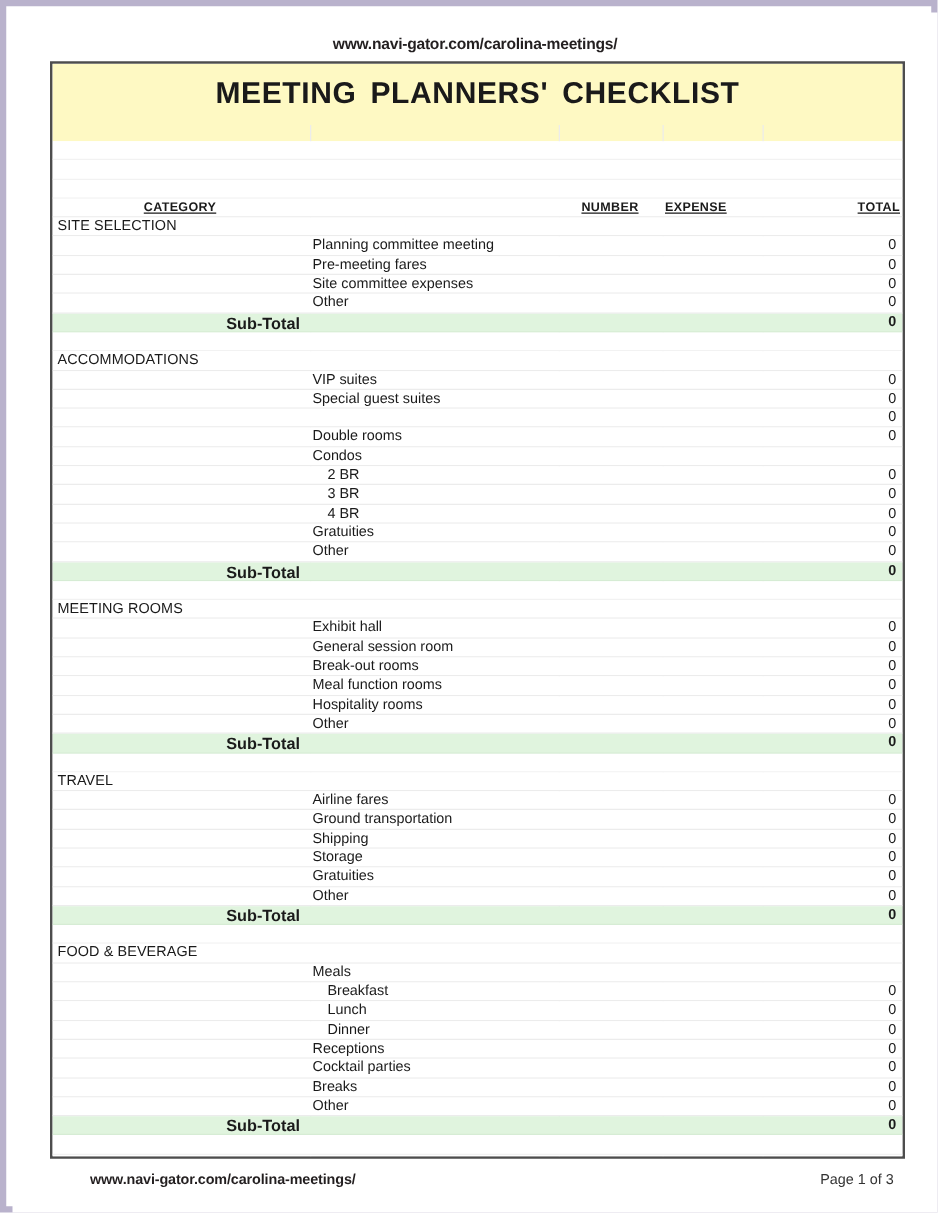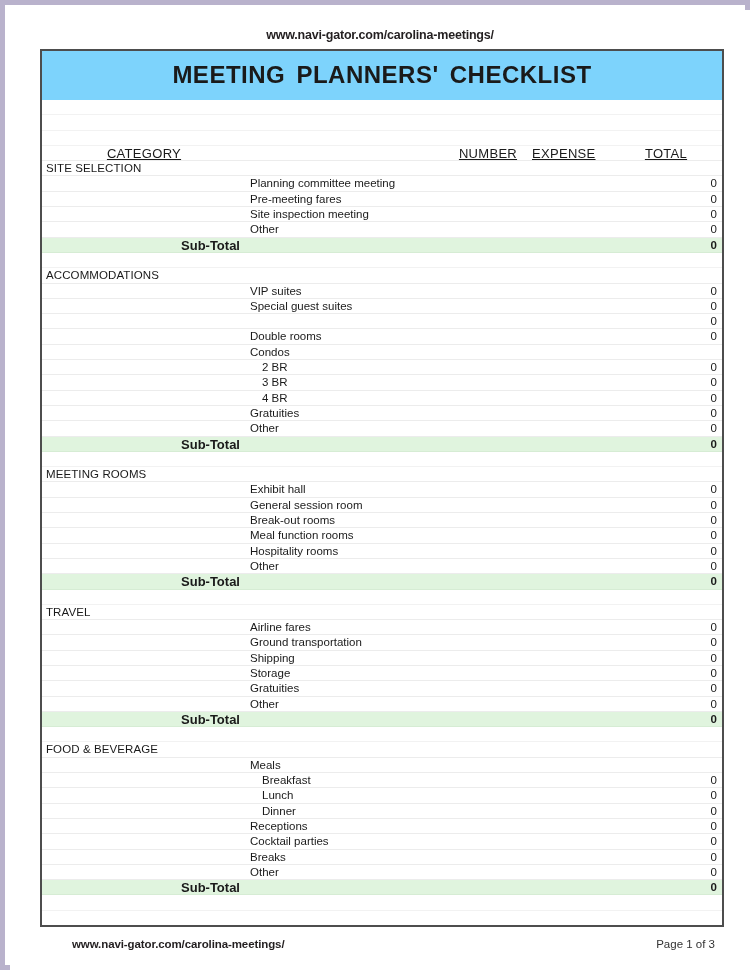--- a/index.html
+++ b/index.html
@@ -49,22 +49,22 @@
     top: 39px;
     width: 684px;
     height: 878px;
     box-sizing: border-box;
     border: 2px solid #4d4d4d;
     background: #ffffff;
     overflow: hidden;
   }
   
   .title-band {
-    height: 49px;
-    background: #7dd3fc;
+    height: 62px;
+    background: #fef9c3;
     position: relative;
   }
   .title-band .title-text {
     position: absolute;
     left: 0; right: 0;
     top: 10px;
     text-align: center;
     font-size: 24px;
     font-weight: bold;
     color: #1a1a1a;
@@ -158,22 +158,22 @@
     height: 15.3px;
     line-height: 15.3px;
     font-size: 11.5px;
     text-align: right;
     padding-right: 3px;
     box-sizing: border-box;
     color: #1a1a1a;
   }
   .bold { font-weight: bold; }
   .hdr-label {
-    font-weight: normal;
-    font-size: 13px;
+    font-weight: bold;
+    font-size: 10px;
     text-decoration: underline;
     letter-spacing: 0.3px;
   }
   .section-name {
     font-weight: normal;
     font-size: 11.5px;
     letter-spacing: 0.1px;
   }
   
   #footer-url {
@@ -210,39 +210,39 @@
       <div class="vline vl-c"></div>
       <div class="vline vl-d"></div>
       <div id="rows-host">
           <div class="row nolines"></div>
           <div class="row nolines"></div>
           <div class="row nolines"></div>
           <div class="row">
             <div class="c-cat center hdr-label">CATEGORY</div>
             <div class="c-number hdr-label">NUMBER</div>
             <div class="c-expense hdr-label">EXPENSE</div>
-            <div class="c-total hdr-label" style="text-align: center; padding-right: 0px;">TOTAL</div>
+            <div class="c-total hdr-label" style="padding-right: 0px;">TOTAL</div>
           </div>
           <div class="row">
             <div class="c-cat left section-name">SITE SELECTION</div>
           </div>
           <div class="row">
             <div class="c-item">Planning committee meeting</div>
             <div class="c-number"></div>
             <div class="c-expense"></div>
             <div class="c-total">0</div>
           </div>
           <div class="row">
             <div class="c-item">Pre-meeting fares</div>
             <div class="c-number"></div>
             <div class="c-expense"></div>
             <div class="c-total">0</div>
           </div>
           <div class="row">
-            <div class="c-item">Site inspection meeting</div>
+            <div class="c-item">Site committee expenses</div>
             <div class="c-number"></div>
             <div class="c-expense"></div>
             <div class="c-total">0</div>
           </div>
           <div class="row">
             <div class="c-item">Other</div>
             <div class="c-number"></div>
             <div class="c-expense"></div>
             <div class="c-total">0</div>
           </div>

